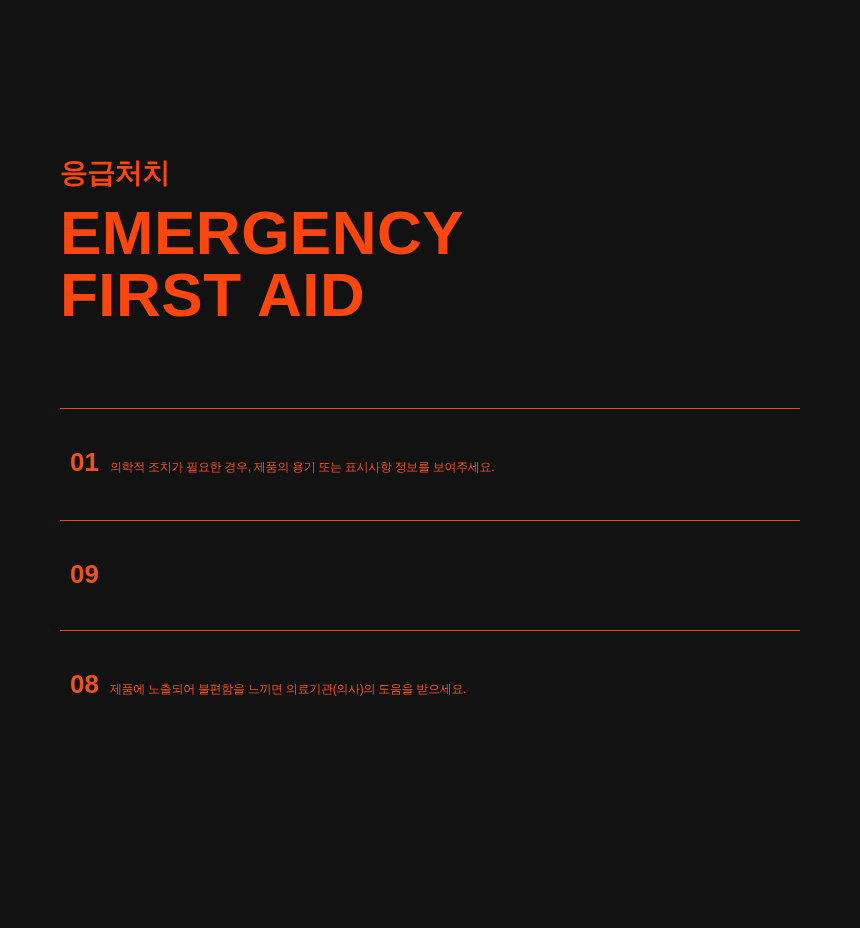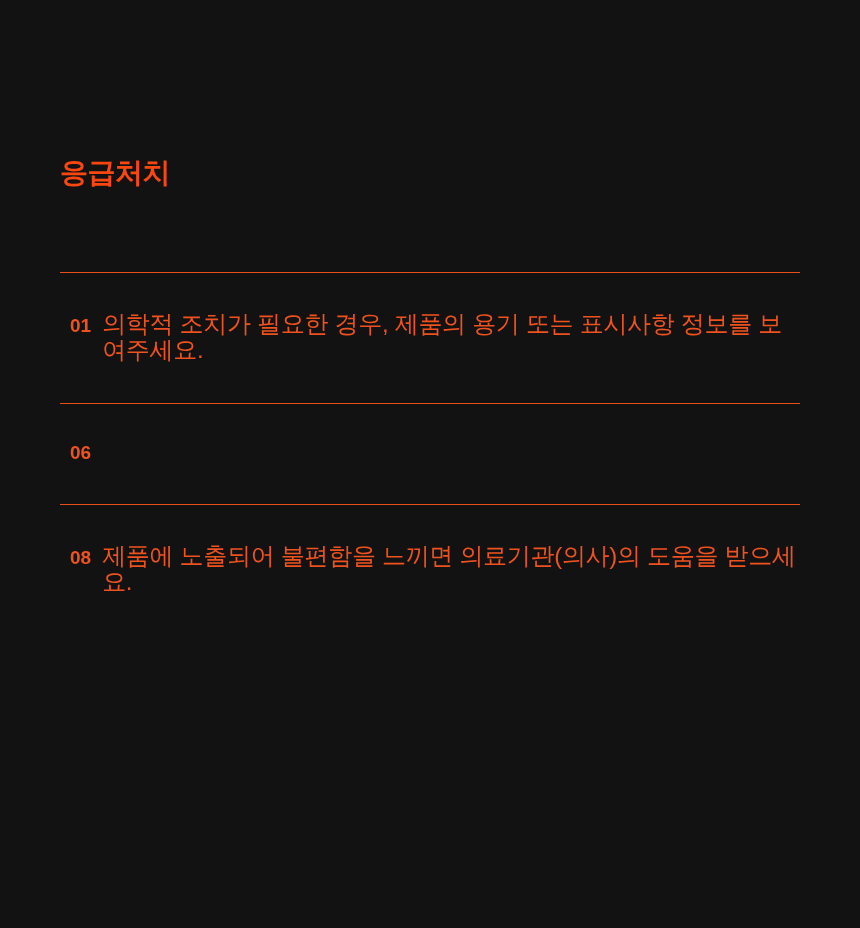--- a/index.html
+++ b/index.html
@@ -43,50 +43,54 @@
   }
   .item {
     border-top: 1px solid var(--divider);
     padding: 38px 0 40px 10px;
     display: flex;
     align-items: baseline;
     gap: 11px;
   }
   .item-number {
     color: var(--text);
-    font-size: 19px;
+    font-size: 26px;
     font-weight: 700;
     letter-spacing: 0;
     flex: 0 0 auto;
   }
   .item-text {
     color: var(--text);
-    font-size: 24px;
+    font-size: 12px;
     font-weight: 500;
     letter-spacing: -0.3px;
     line-height: 26px;
   }
 </style>
 </head>
 <body>
 
 <div class="container">
 
   <div class="subtitle">응급처치</div>
 
+  <h1 class="title">
+    <span class="line">EMERGENCY</span>
+    <span class="line">FIRST AID</span>
+  </h1>
 
   <div class="instruction-list">
 
     <div class="item">
       <span class="item-number">01</span>
       <span class="item-text">의학적 조치가 필요한 경우, 제품의 용기 또는 표시사항 정보를 보여주세요.</span>
     </div>
 
     <div class="item">
-      <span class="item-number">06</span>
+      <span class="item-number">09</span>
     </div>
 
 
     <div class="item">
       <span class="item-number">08</span>
       <span class="item-text">제품에 노출되어 불편함을 느끼면 의료기관(의사)의 도움을 받으세요.</span>
     </div>
 
   </div>
 </div>

